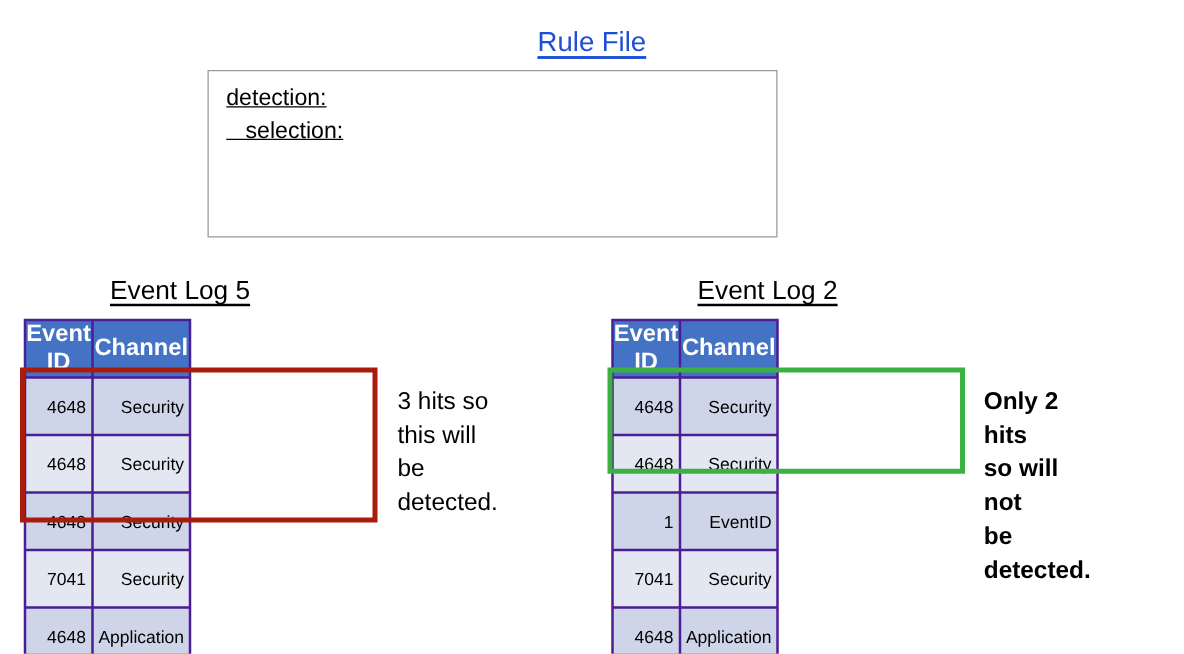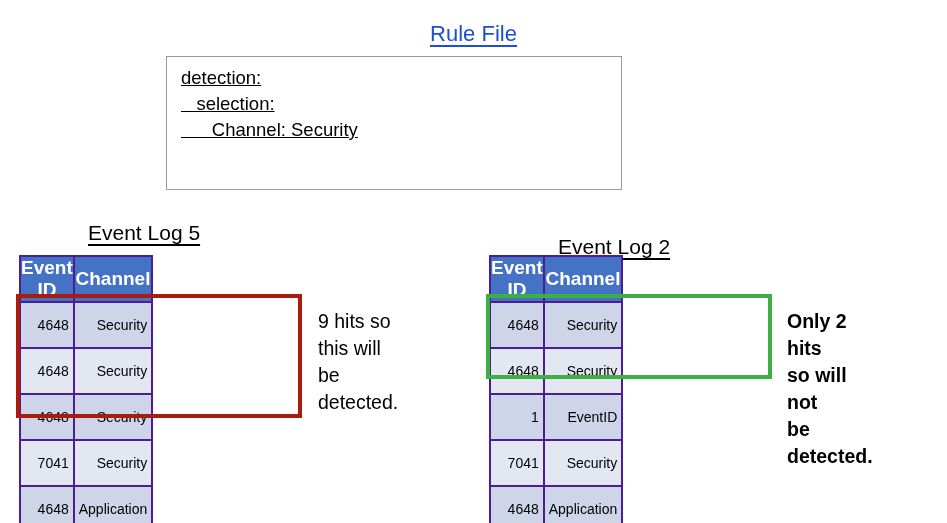--- a/index.html
+++ b/index.html
@@ -132,21 +132,20 @@
   }
 </style>
 </head>
 <body>
 
 <div class="heading" id="rule-file-title"><span>Rule File</span></div>
 
 <div id="rule-file-box">
   <div class="rule-line l0">detection:</div>
   <div class="rule-line l1">   selection:</div>
-  <div class="rule-line l2">      Channel: Security</div>
 </div>
 
 <div class="log-block">
   <div class="log-title" style="left:88px; top:222px;"><span>Event Log 5</span></div>
 
   <table class="log-table" style="left:19px; top:255px;">
     <colgroup>
         <col class="col-id">
         <col class="col-chan">
       </colgroup>
@@ -175,27 +174,27 @@
       </tr>
       <tr class="r-dark">
         <td>4648</td>
         <td>Application</td>
       </tr>
     </tbody>
   </table>
 
   <div class="hl-box" id="highlight-red" style="left:16px; top:294px; width:286px; height:124px;"></div>
 
-  <div class="annotation" style="left:318px; top:308px;">9 hits so
+  <div class="annotation" style="left:318px; top:308px;">3 hits so
 this will
 be detected.</div>
 </div>
 
 <div class="log-block">
-  <div class="log-title" style="left:558px; top:222px;margin-top:14px;"><span>Event Log 2</span></div>
+  <div class="log-title" style="left:558px; top:222px;"><span>Event Log 2</span></div>
 
   <table class="log-table" style="left:489px; top:255px;">
     <colgroup>
         <col class="col-id">
         <col class="col-chan">
       </colgroup>
     <thead>
       <tr>
         <th>Event ID</th>
         <th>Channel</th>

